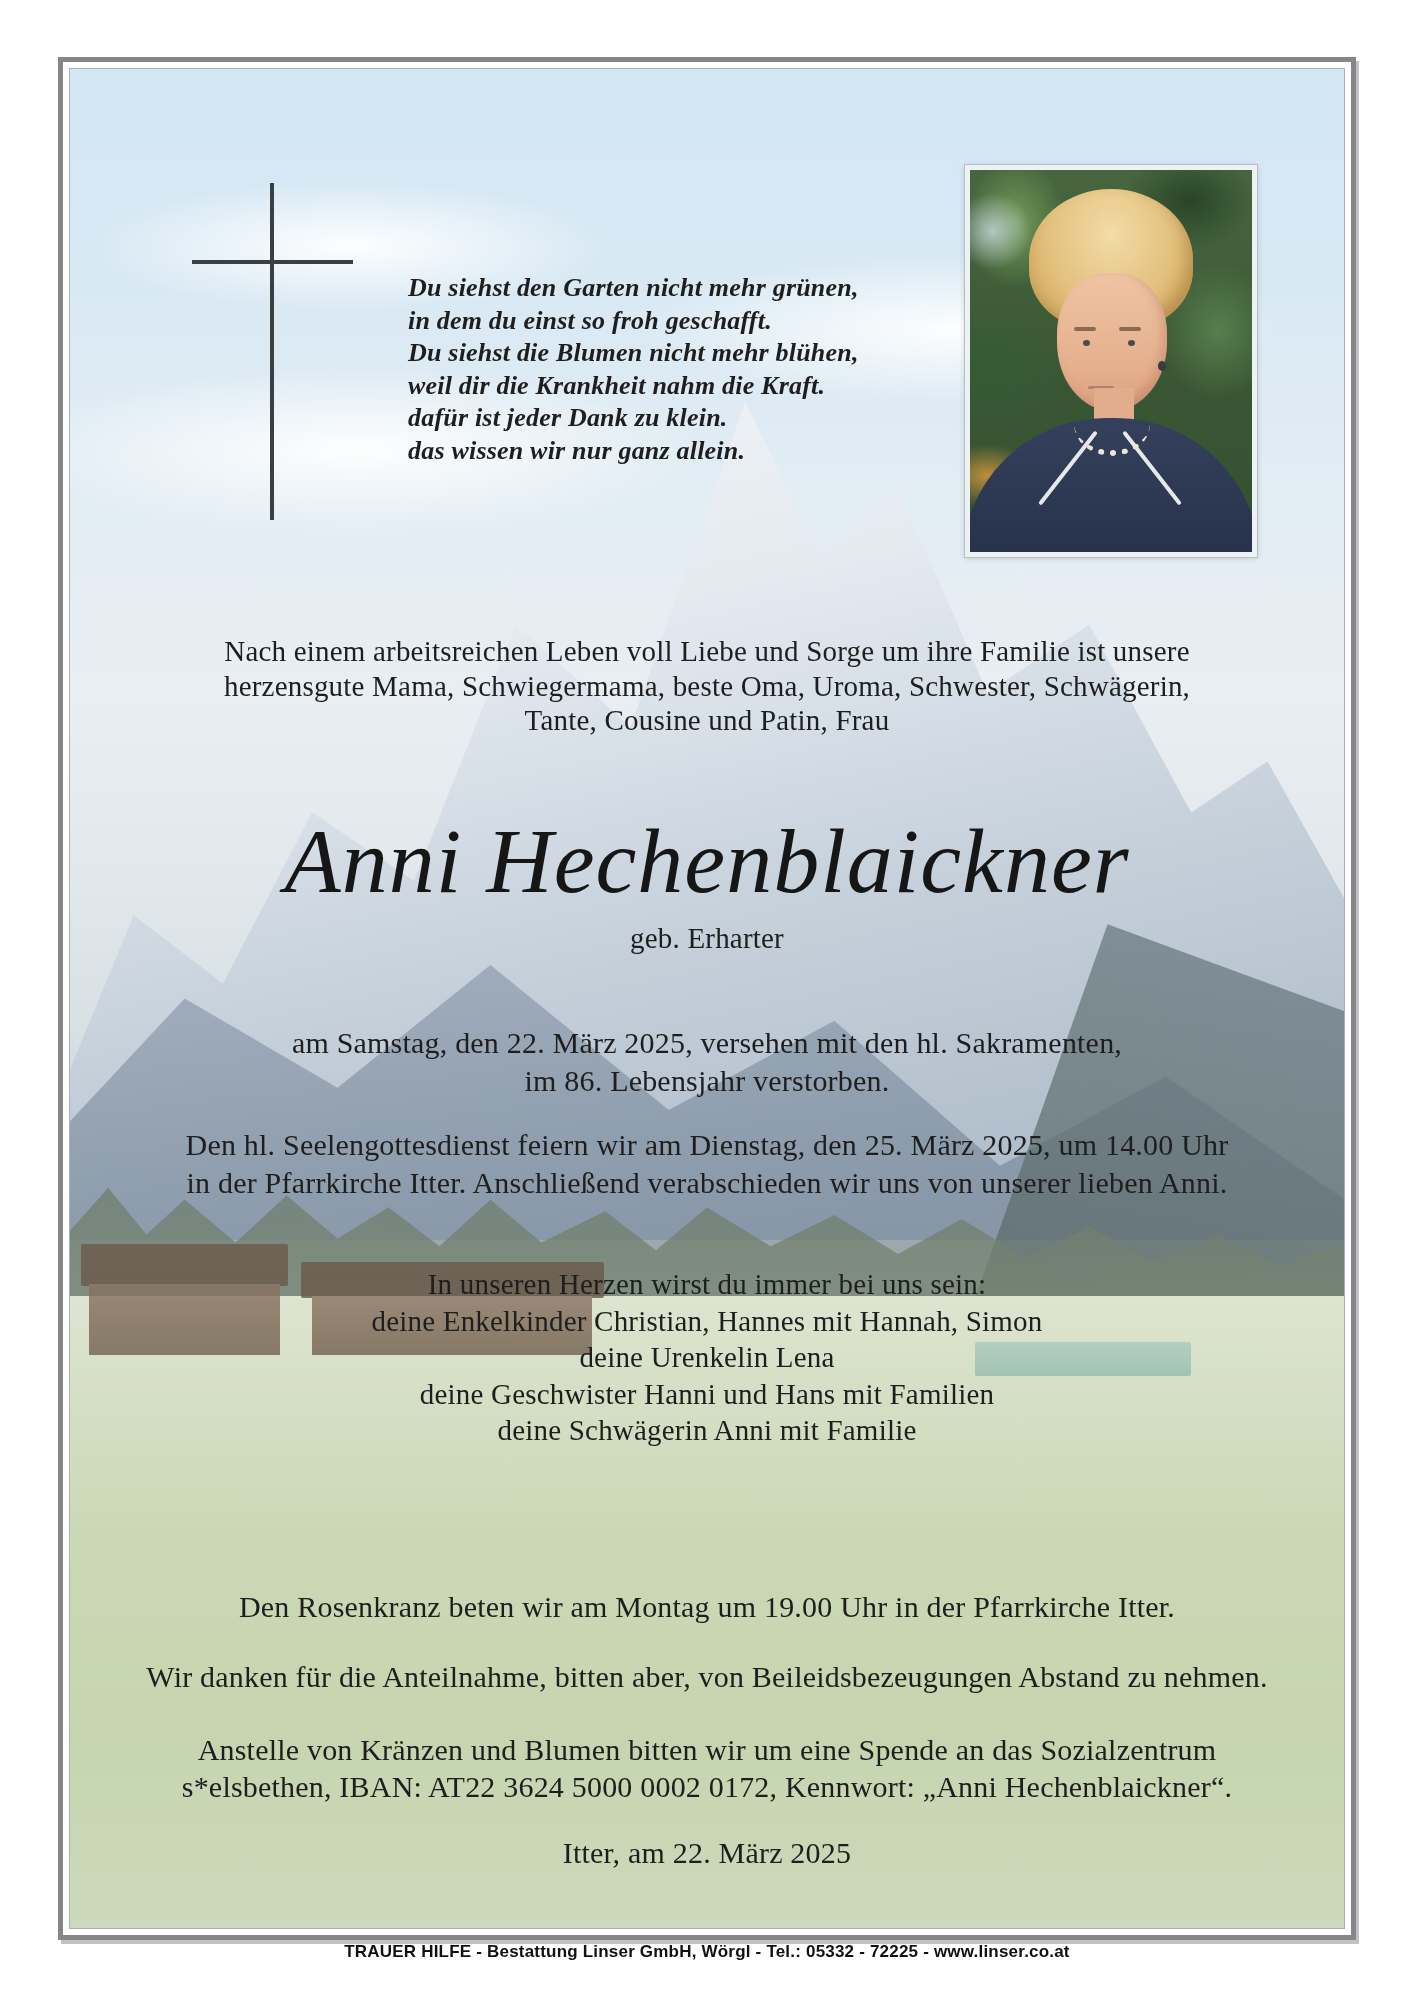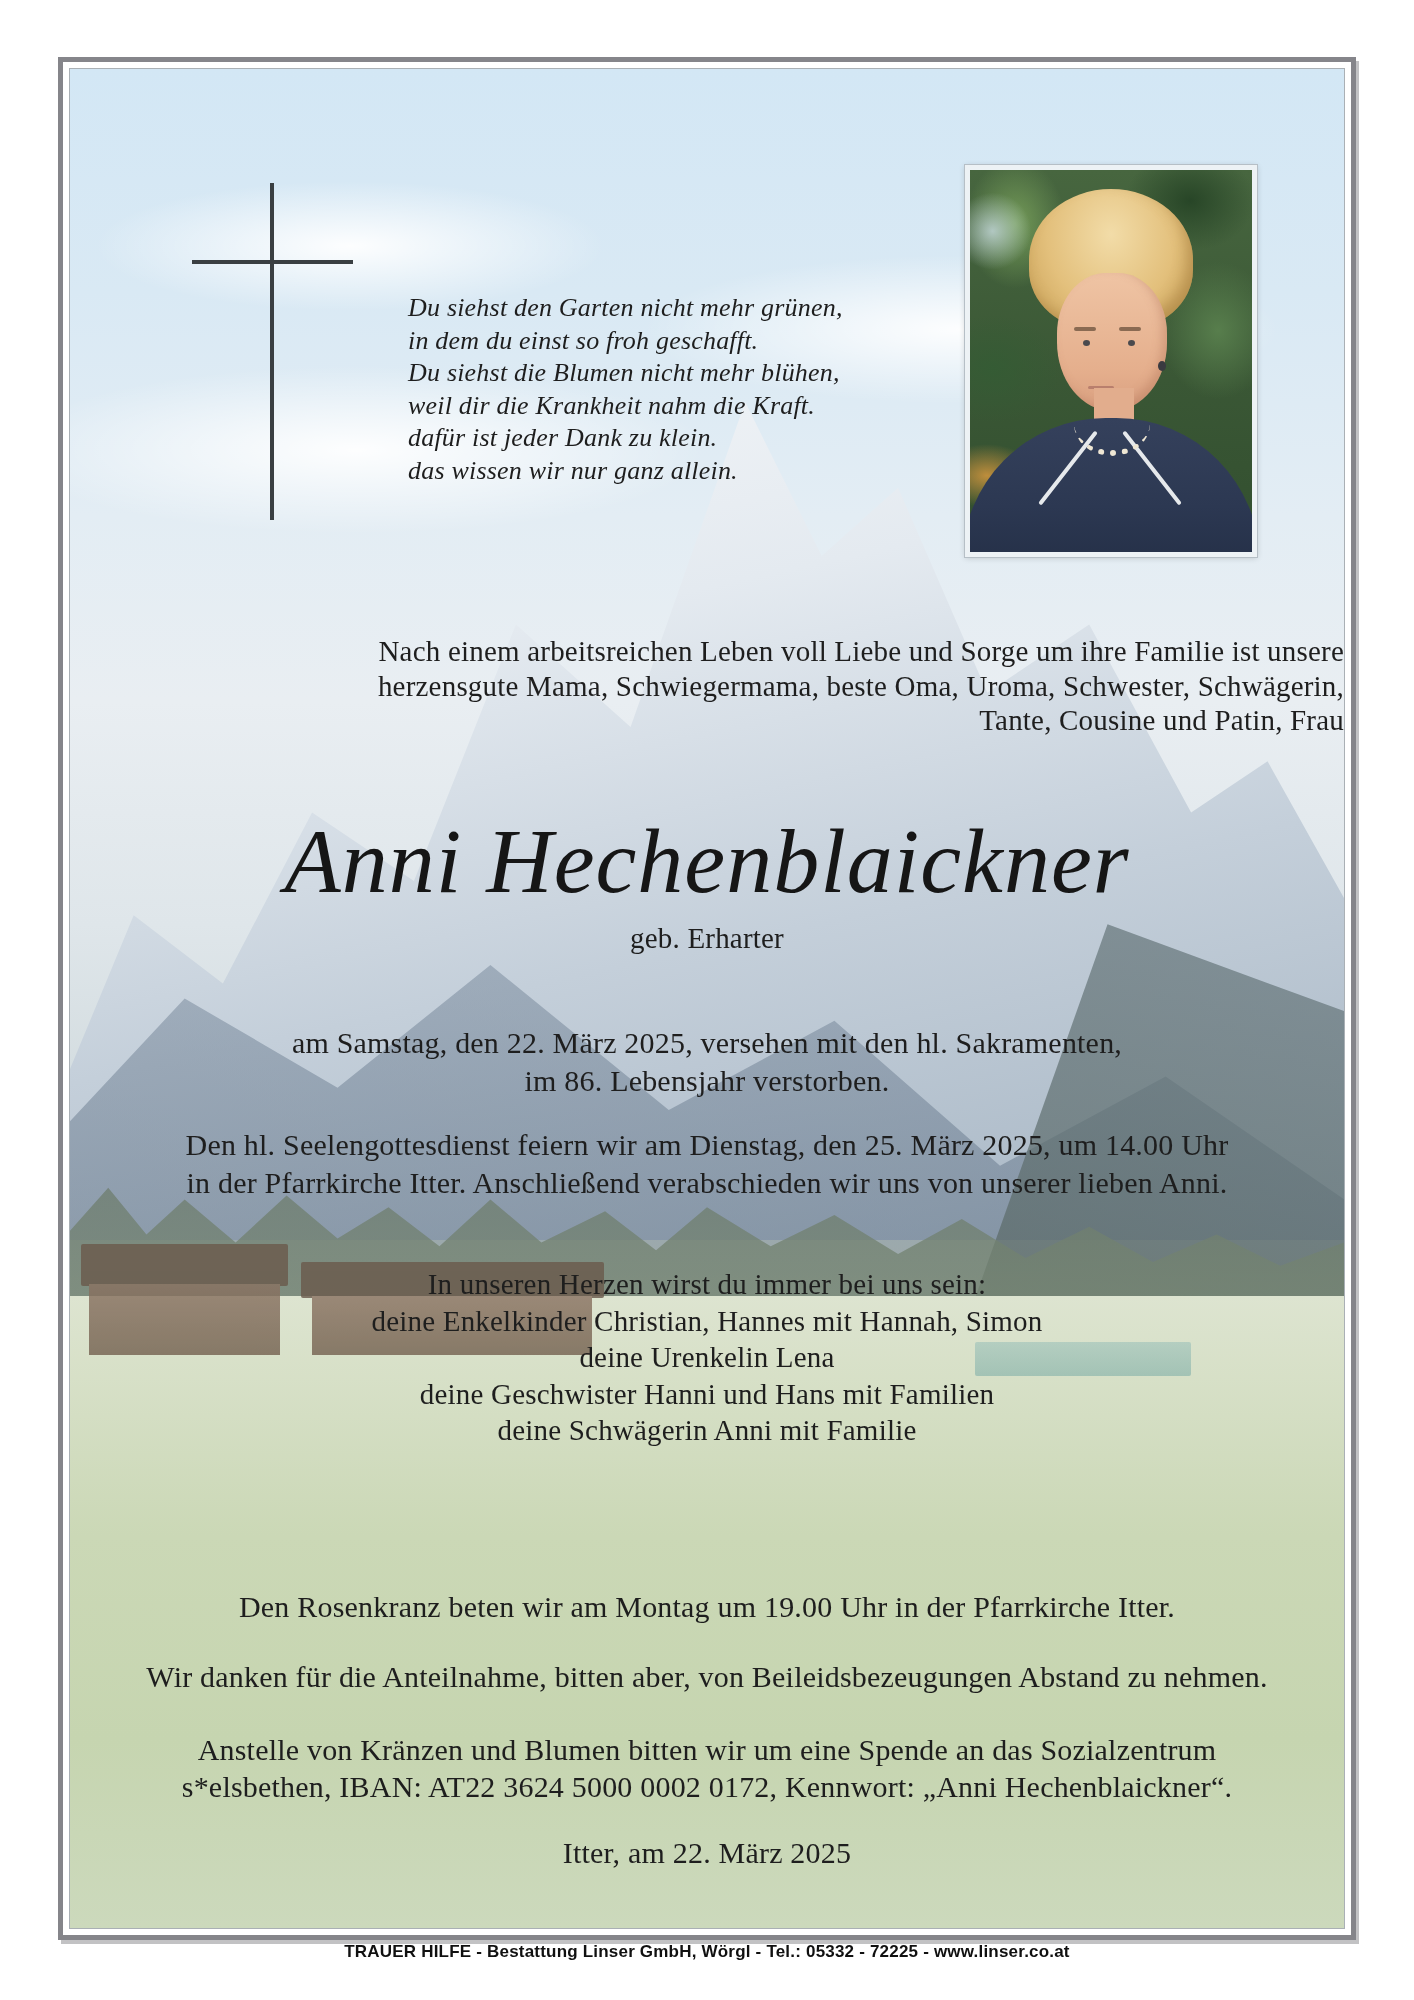--- a/index.html
+++ b/index.html
@@ -177,30 +177,30 @@
     <div class="eye" style="left:56%;top:44.5%;"></div>
     <div class="mouth" style="left:42%;top:56.5%;"></div>
     <div class="earring" style="left:66.5%;top:50%;"></div>
     <div class="neck"></div>
     <div class="torso"></div>
     <div class="trim-l" style="left:34%;top:66%;transform:rotate(38deg);"></div>
     <div class="trim-r" style="left:64%;top:66%;transform:rotate(-38deg);"></div>
     <div class="pearls"></div>
   </div>
 
-  <div class="txt poem" style="left:408px;top:292px;">
+  <div class="txt poem" style="left:408px;top:272px;font-weight:bold;">
     <div>Du siehst den Garten nicht mehr grünen,</div>
     <div>in dem du einst so froh geschafft.</div>
     <div>Du siehst die Blumen nicht mehr blühen,</div>
     <div>weil dir die Krankheit nahm die Kraft.</div>
     <div>dafür ist jeder Dank zu klein.</div>
     <div>das wissen wir nur ganz allein.</div>
   </div>
 
-  <div class="txt center intro" style="top:634px;text-align:right;">
+  <div class="txt center intro" style="top:634px;">
     <div>Nach einem arbeitsreichen Leben voll Liebe und Sorge um ihre Familie ist unsere</div>
     <div>herzensgute Mama, Schwiegermama, beste Oma, Uroma, Schwester, Schwägerin,</div>
     <div>Tante, Cousine und Patin, Frau</div>
   </div>
 
   <div class="txt center name" style="top:813px;">Anni Hechenblaickner</div>
   <div class="txt center maiden" style="top:921px;">geb. Erharter</div>
 
   <div class="txt center" style="top:1024px;">
     <div>am Samstag, den 22. März 2025, versehen mit den hl. Sakramenten,</div>

